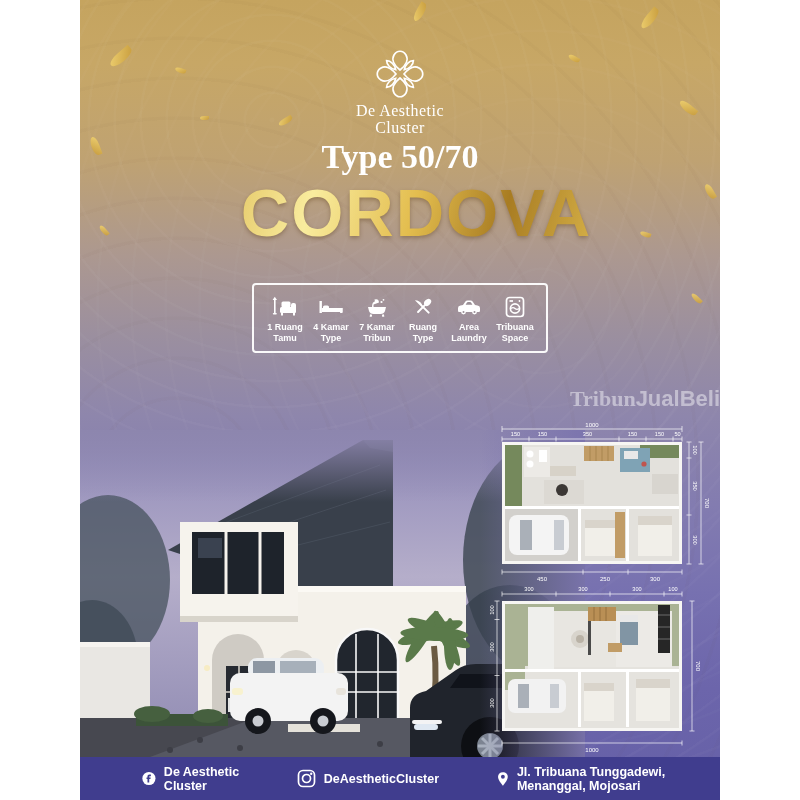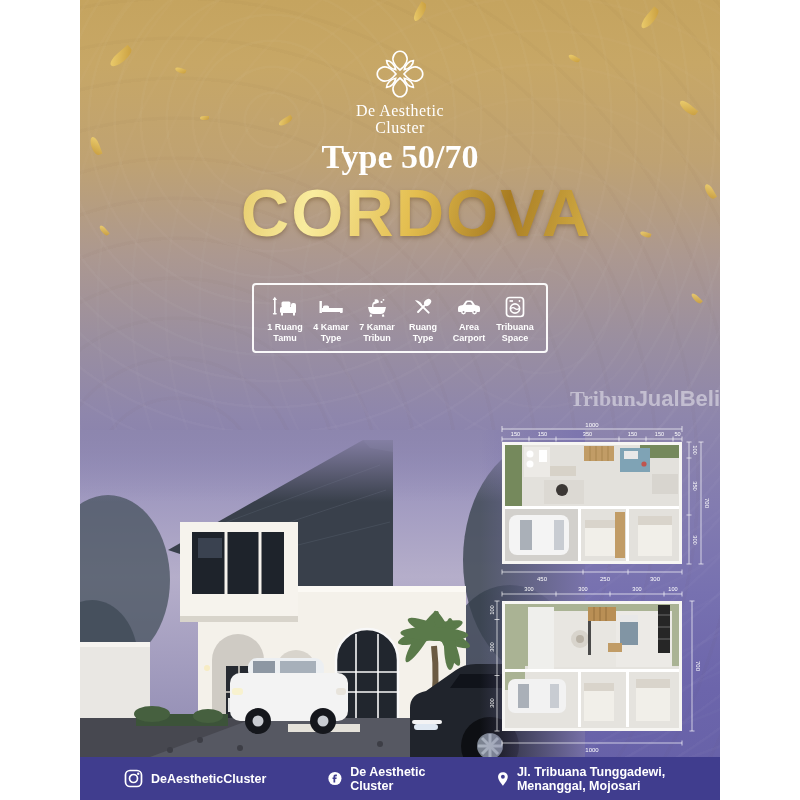--- a/index.html
+++ b/index.html
@@ -169,21 +169,21 @@
           <path d="M3,17 Q2,17 2,15.5 L2,13 Q2,11 4.5,10.6 L7,10 L9.2,6.8 Q10,5.6 11.6,5.6 L14.4,5.6 Q16,5.6 16.8,6.8 L19,10 L21.5,10.6 Q24,11 24,13 L24,15.5 Q24,17 23,17 Z"></path>
           <path d="M9.6,9.8 L11,7.4 Q11.3,7 11.9,7 L14.1,7 Q14.7,7 15,7.4 L16.4,9.8 Z" fill="#9a8f96"></path>
           <circle cx="7.5" cy="17" r="2.4"></circle>
               <circle cx="18.5" cy="17" r="2.4"></circle>
           <circle cx="7.5" cy="17" r="1" fill="#9a8f96"></circle>
               <circle cx="18.5" cy="17" r="1" fill="#9a8f96"></circle>
         </svg>
       </div>
       <div class="f-label">
         <div>Area</div>
-            <div>Carport</div>
+            <div>Laundry</div>
       </div>
     </div>
     <div class="feature">
       <div class="f-icon">
         <svg width="26" height="24" viewBox="0 0 26 24" fill="none" stroke="#fff" stroke-width="1.7">
           <rect x="4.5" y="2.5" width="17" height="19" rx="3"></rect>
           <circle cx="13" cy="13.5" r="4.6"></circle>
           <path d="M9,13.5 Q11,11.8 13,13.5 Q15,15.2 17,13.5" stroke-width="1.3"></path>
           <line x1="7.5" y1="6" x2="11" y2="6"></line>
               <circle cx="17.5" cy="6" r="0.9" fill="#fff" stroke="none"></circle>
@@ -458,35 +458,35 @@
       <text class="dim-text" x="204" y="81" text-anchor="middle" transform="rotate(90 204,81)">700</text>
 
       <line class="dim-line" x1="10" y1="158" x2="190" y2="158"></line>
       <line class="dim-line" x1="10" y1="155.5" x2="10" y2="160.5"></line>
           <line class="dim-line" x1="190" y1="155.5" x2="190" y2="160.5"></line>
       <text class="dim-text" x="100" y="167" text-anchor="middle">1000</text>
     </svg>
   </div>
 
   <footer class="footer-bar">
+    <div class="f-group fb">
+      <svg width="19" height="19" viewBox="0 0 19 19">
+        <circle cx="9.5" cy="9.5" r="9" fill="#fff"></circle>
+        <path d="M10.6 6.3h1.6V4.1h-1.9c-1.8 0-2.8 1.1-2.8 2.8v1.2H6.2v2.2h1.3v4.6h2.4v-4.6h1.7l.3-2.2h-2v-.9c0-.5.2-.9.7-.9z" fill="#403d8e"></path>
+      </svg>
+      <span>De Aesthetic Cluster</span>
+    </div>
     <div class="f-group ig">
       <svg width="19" height="19" viewBox="0 0 19 19">
         <rect x="1.5" y="1.5" width="16" height="16" rx="4.5" fill="none" stroke="#fff" stroke-width="1.7"></rect>
         <circle cx="9.5" cy="9.5" r="4" fill="none" stroke="#fff" stroke-width="1.7"></circle>
         <circle cx="14.2" cy="4.8" r="1.2" fill="#fff"></circle>
       </svg>
       <span>DeAestheticCluster</span>
     </div>
-    <div class="f-group fb">
-      <svg width="19" height="19" viewBox="0 0 19 19">
-        <circle cx="9.5" cy="9.5" r="9" fill="#fff"></circle>
-        <path d="M10.6 6.3h1.6V4.1h-1.9c-1.8 0-2.8 1.1-2.8 2.8v1.2H6.2v2.2h1.3v4.6h2.4v-4.6h1.7l.3-2.2h-2v-.9c0-.5.2-.9.7-.9z" fill="#403d8e"></path>
-      </svg>
-      <span>De Aesthetic Cluster</span>
-    </div>
     <div class="f-group loc">
       <svg width="16" height="20" viewBox="0 0 16 20">
         <path d="M8 0.8 C4 0.8 1.4 3.6 1.4 7.2 C1.4 11.6 8 19 8 19 C8 19 14.6 11.6 14.6 7.2 C14.6 3.6 12 0.8 8 0.8 Z" fill="#fff"></path>
         <circle cx="8" cy="7" r="2.6" fill="#403d8e"></circle>
       </svg>
       <span>Jl. Tribuana Tunggadewi, Menanggal, Mojosari</span>
     </div>
   </footer>
  </div>
 </div>

